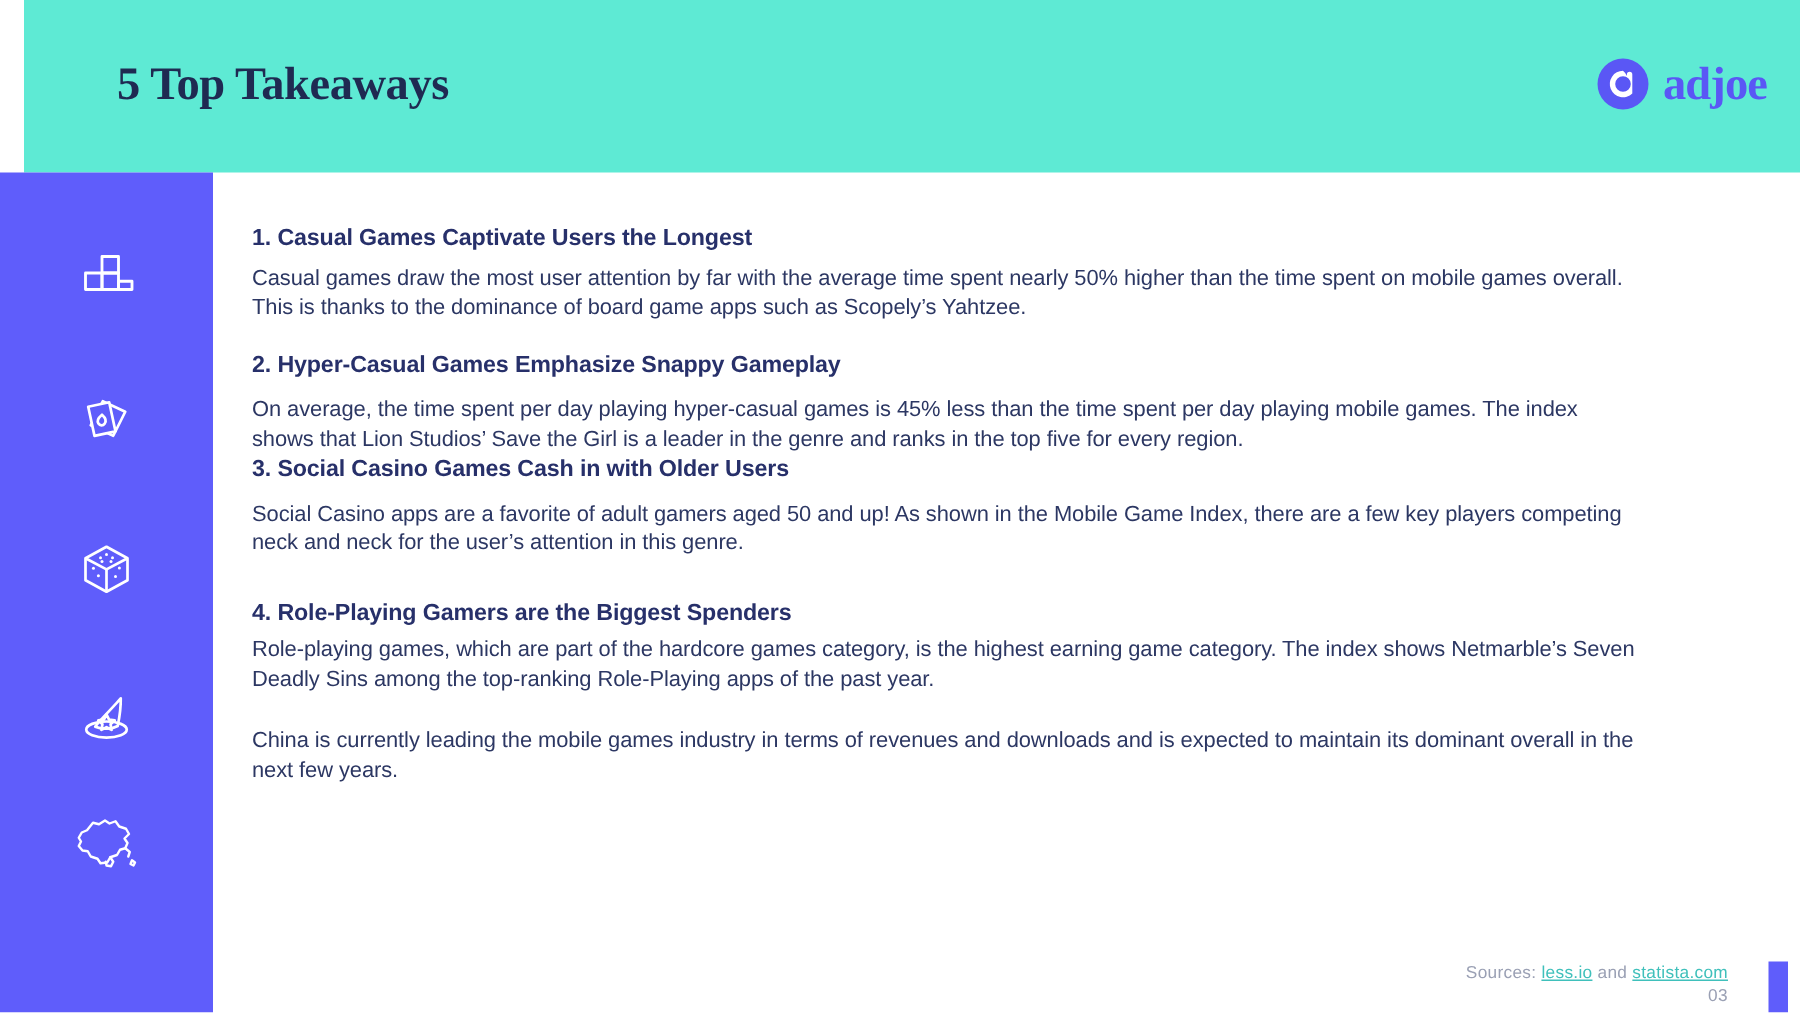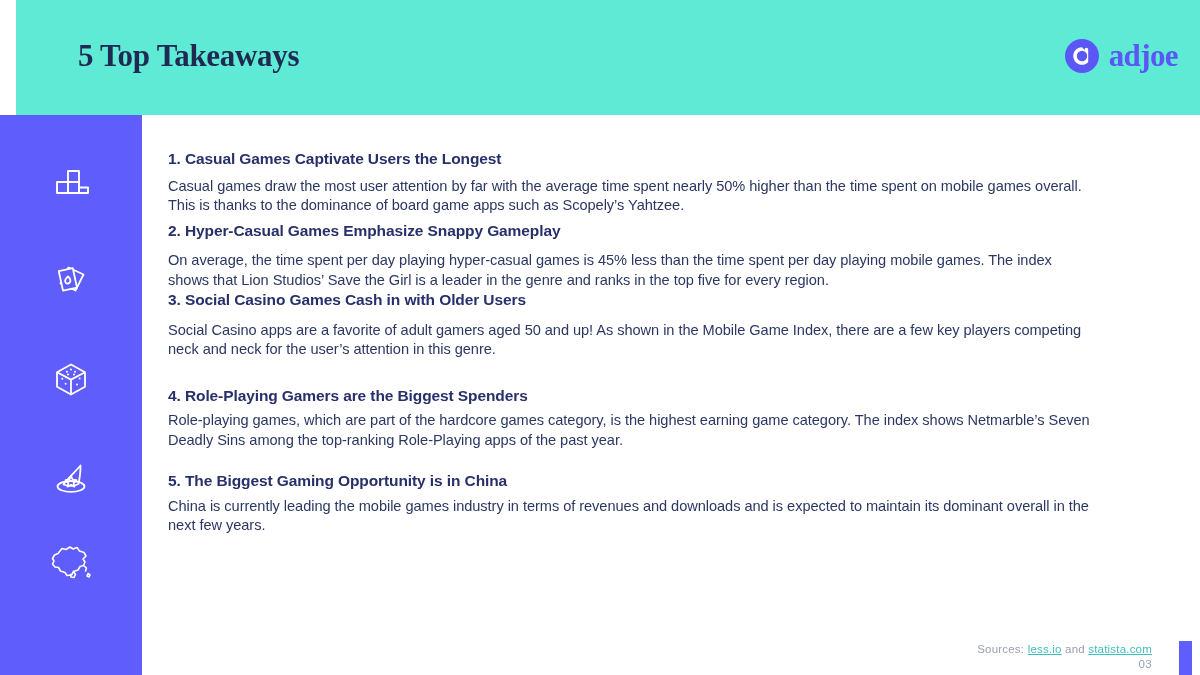--- a/index.html
+++ b/index.html
@@ -111,21 +111,21 @@
     line-height: 19.5px;
     color: #2c3763;
     letter-spacing: -0.05px;
   }
 
   .t-2 .takeaway-title { margin-bottom: 11px; }
   .t-3 .takeaway-title { margin-bottom: 11px; }
   .t-4 .takeaway-title { margin-bottom: 6px; margin-top: 27px; }
   .t-5 .takeaway-title { margin-bottom: 6px; }
 
-  .t-1 { margin-bottom: 6px; }
+  .t-1 { margin-bottom: 19px; }
   .t-2 { margin-bottom: 1px; }
   .t-3 { }
   .t-4 { margin-bottom: 22px; }
 
   
   .footer-sources {
     position: absolute;
     right: 48px;
     top: 643px;
     font-size: 11.5px;
@@ -258,21 +258,20 @@
       <div class="takeaway-title">3. Social Casino Games Cash in with Older Users</div>
       <div class="takeaway-body">Social Casino apps are a favorite of adult gamers aged 50 and up! As shown in the Mobile Game Index, there are a few key players competing neck and neck for the user’s attention in this genre.</div>
     </div>
 
     <div class="takeaway t-4">
       <div class="takeaway-title">4. Role-Playing Gamers are the Biggest Spenders</div>
       <div class="takeaway-body">Role-playing games, which are part of the hardcore games category, is the highest earning game category. The index shows Netmarble’s Seven Deadly Sins among the top-ranking Role-Playing apps of the past year.</div>
     </div>
 
     <div class="takeaway t-5">
-      <div class="takeaway-title">5. The Biggest Gaming Opportunity is in China</div>
       <div class="takeaway-body">China is currently leading the mobile games industry in terms of revenues and downloads and is expected to maintain its dominant overall in the next few years.</div>
     </div>
   </div>
 
   <div class="footer-sources">
     <span>Sources:</span>
     <span class="src-link">less.io</span>
     <span>and</span>
     <span class="src-link">statista.com</span>
   </div>

